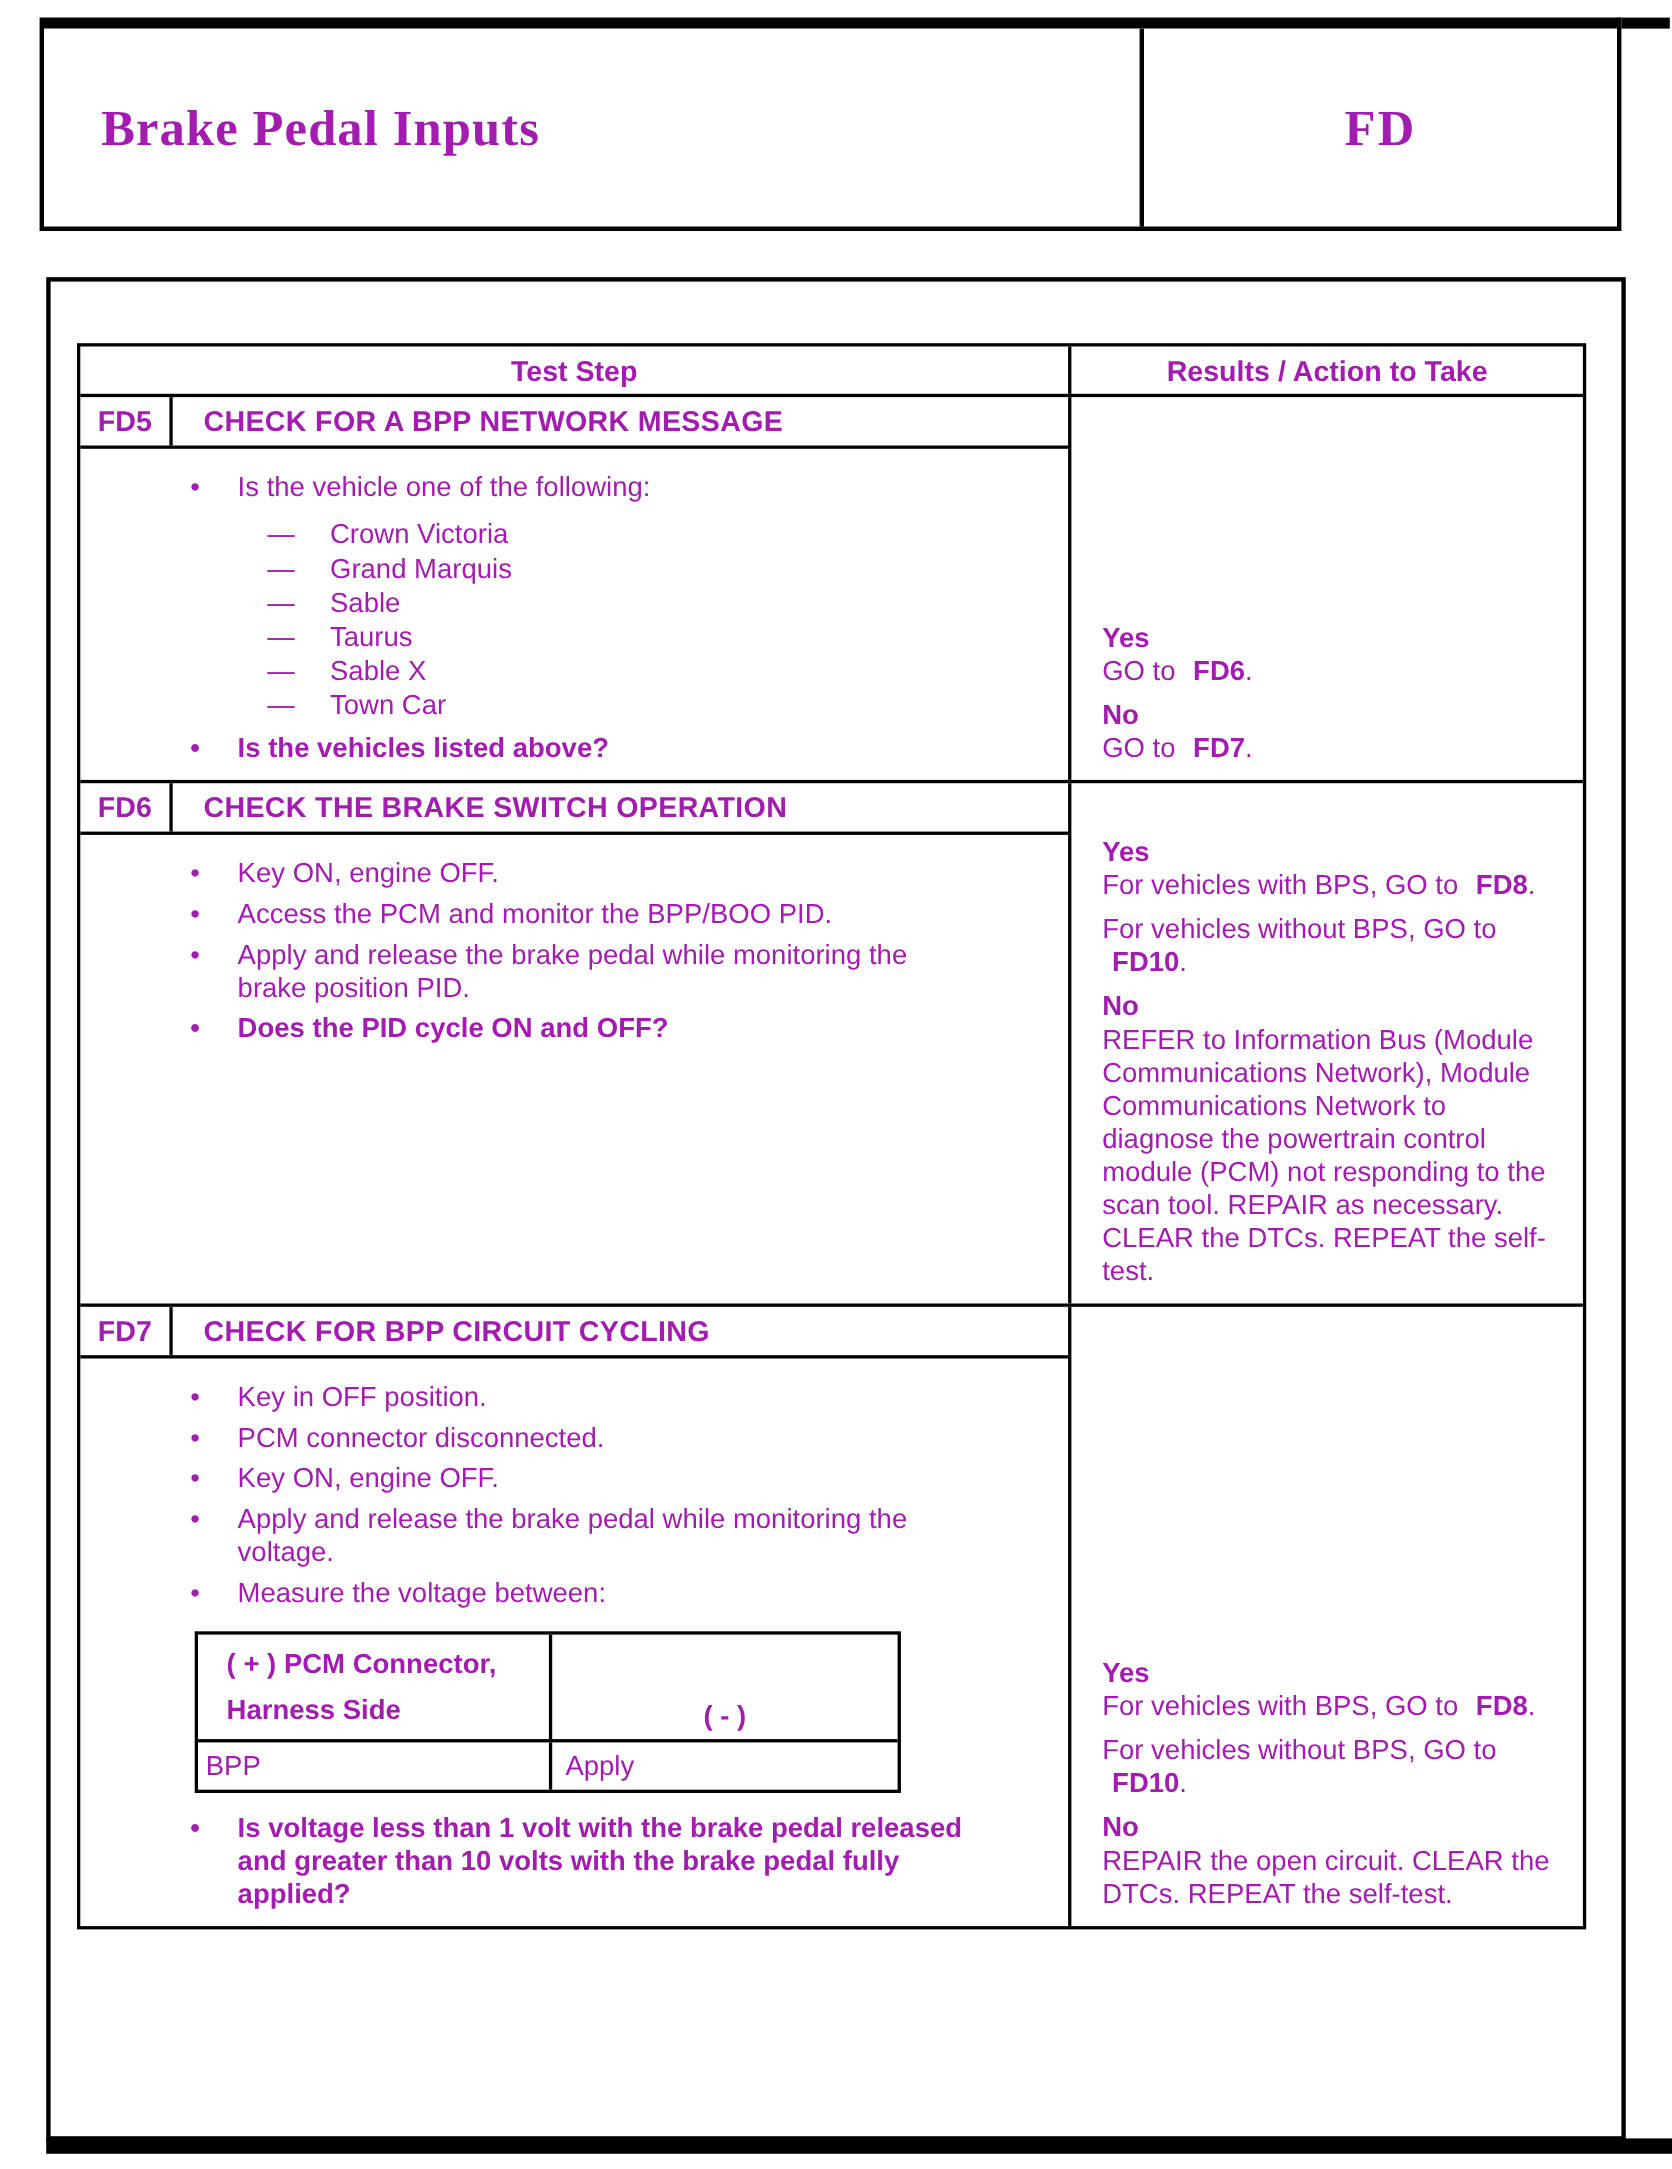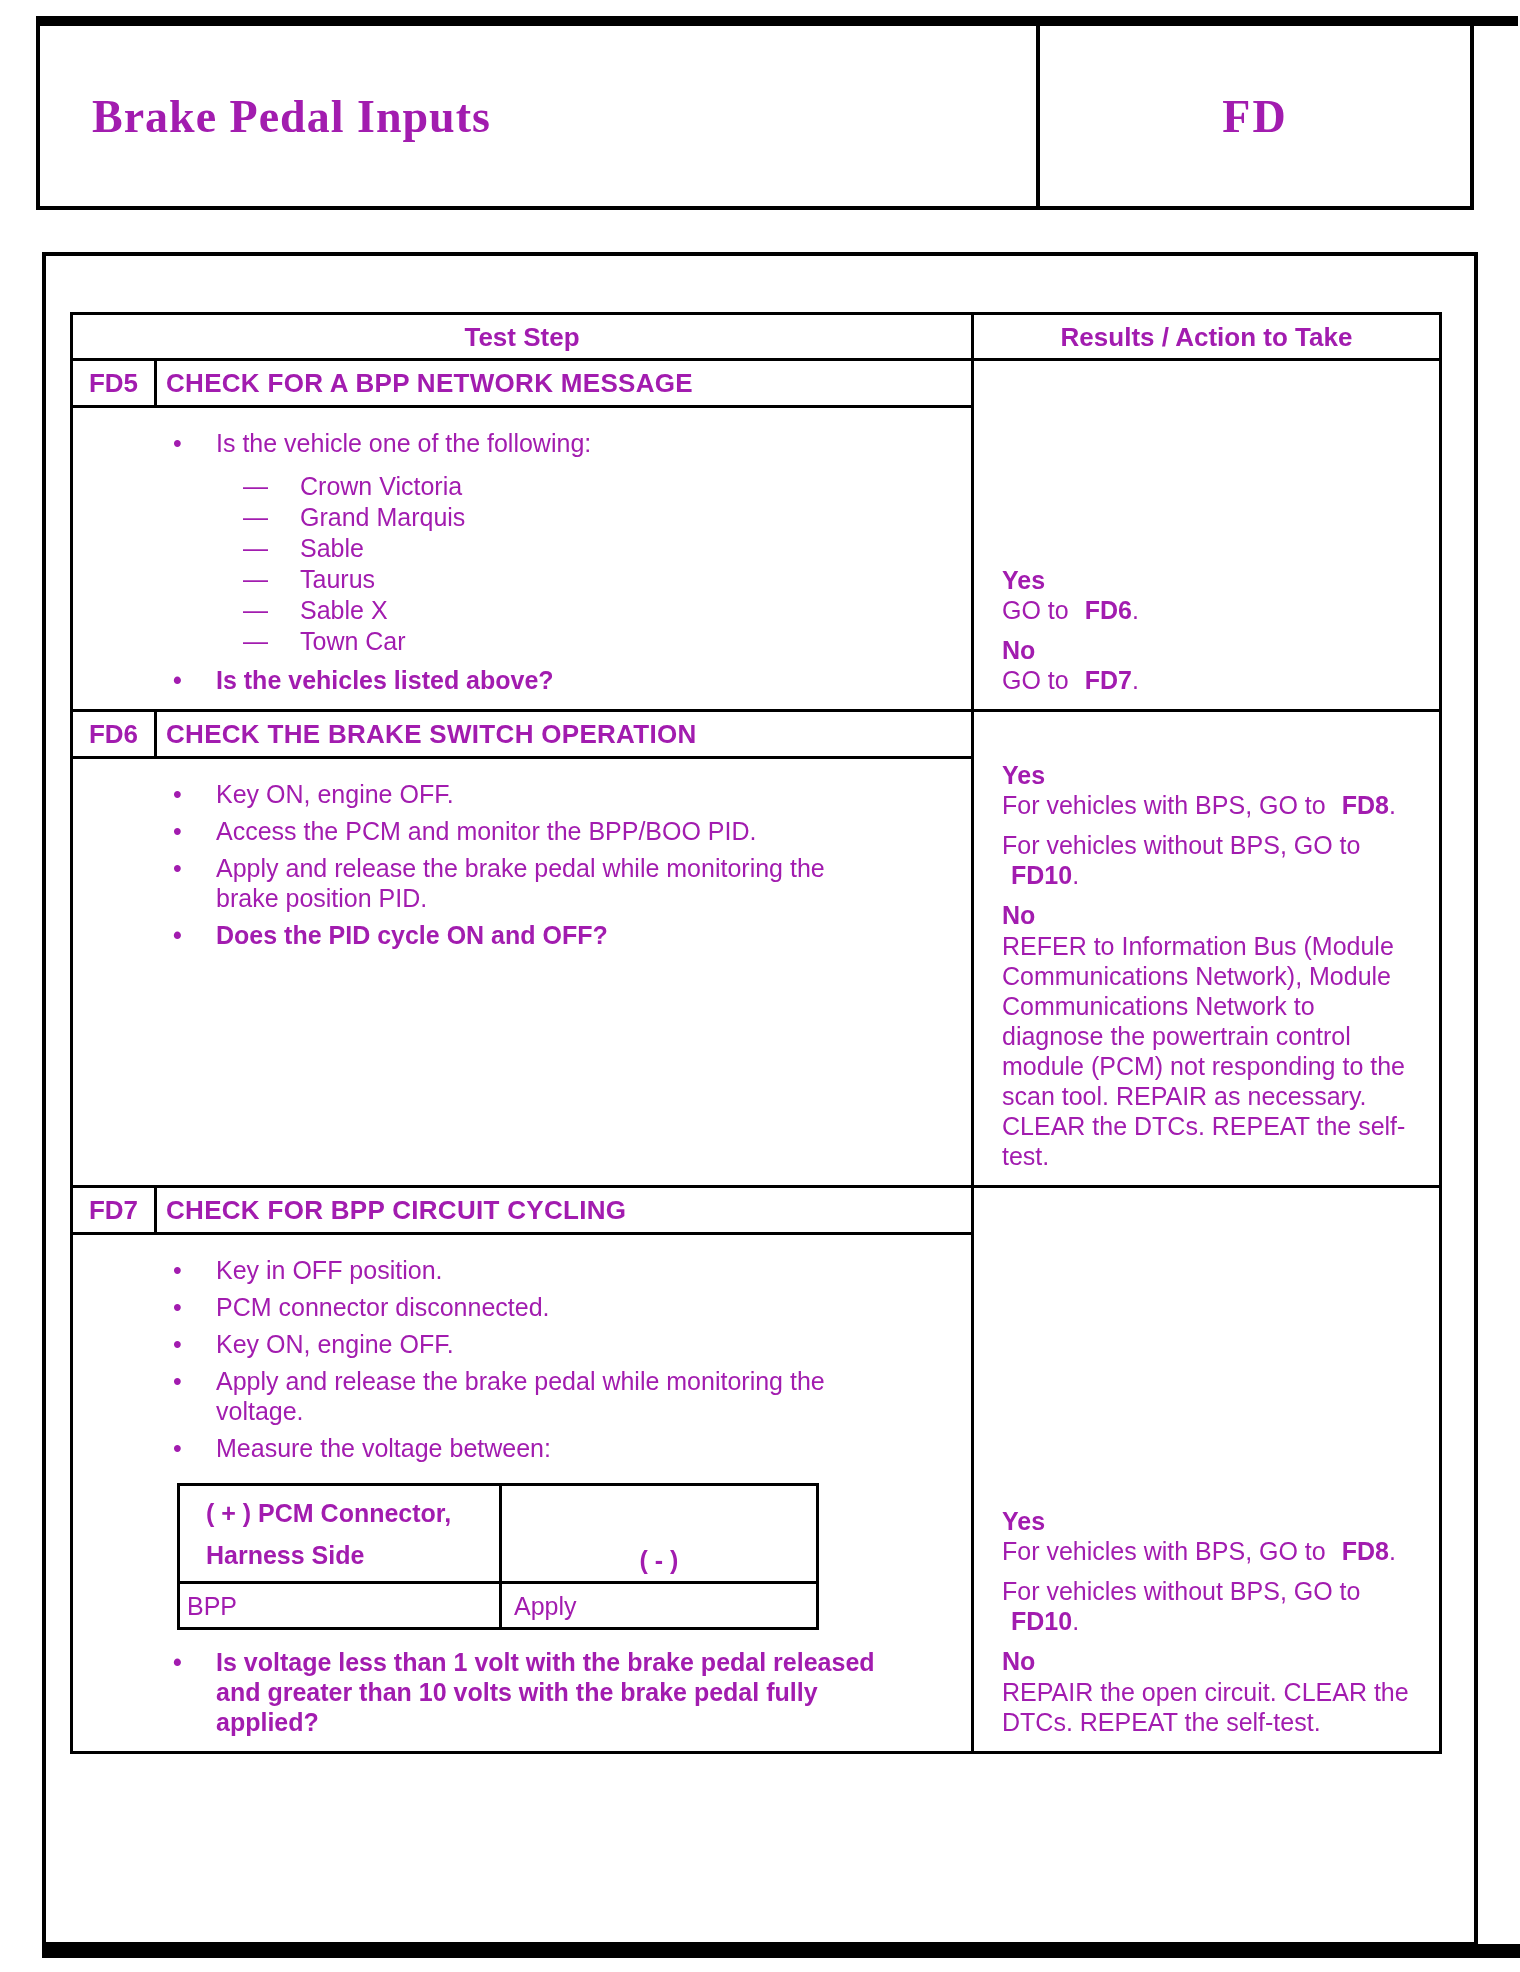--- a/index.html
+++ b/index.html
@@ -36,21 +36,21 @@
 
   .pp-section { display:flex; }
   .pp-section + .pp-section { border-top:3px solid #000; }
   .sec-fd5 { min-height:306px; }
   .sec-fd6 { min-height:460px; }
   .sec-fd7 { min-height:452px; }
 
   .sec-left { width:901px; border-right:3px solid #000; display:flex; flex-direction:column; }
   .strip { display:flex; border-bottom:3px solid #000; height:47px; font-weight:bold; font-size:26px; flex:none; }
   .code-cell { width:84px; border-right:3px solid #000; display:flex; align-items:center; justify-content:center; }
-  .title-cell { flex:1; display:flex; align-items:center; padding-left:9px; letter-spacing:0.3px; }
+  .title-cell { flex:1; display:flex; align-items:center; padding-left:28px; letter-spacing:0.3px; }
 
   .sec-body { padding:13px 92px 14px 0; flex:1; }
   .step { display:flex; padding-left:100px; margin-top:7px; }
   .step .marker { width:43px; flex:none; }
   .step .stext { flex:1; }
   .step.bold { font-weight:bold; }
   .dash-list { margin:13px 0 9px; }
   .dash-item { display:flex; padding-left:170px; margin-top:1px; }
   .dash-item .marker { width:57px; flex:none; }
 

